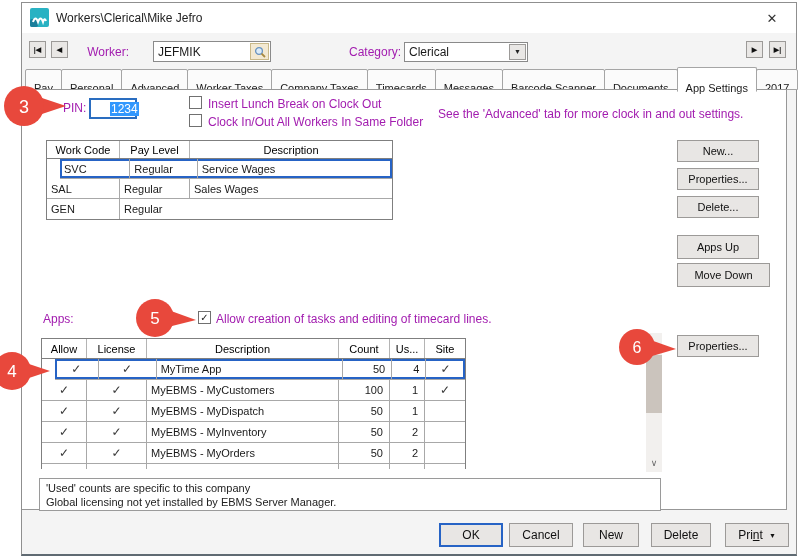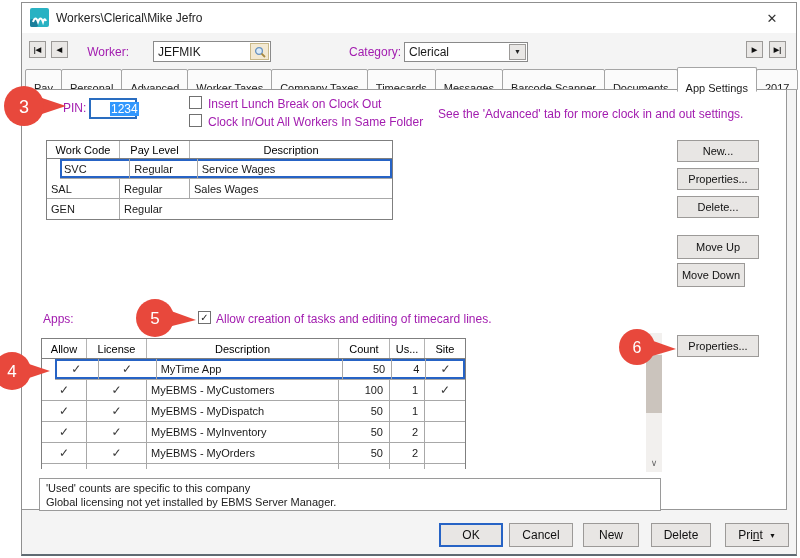--- a/index.html
+++ b/index.html
@@ -155,22 +155,22 @@
         </div>
         <div class="g-row" style="height:20px;border-bottom:none;">
           <div class="dc" style="width:73px;">GEN</div>
           <div class="dc" style="width:70px;">Regular</div>
         </div>
       </div>
 
       <div class="btn" style="left:655px;top:50px;width:82px;height:22px;">New...</div>
       <div class="btn" style="left:655px;top:78px;width:82px;height:22px;">Properties...</div>
       <div class="btn" style="left:655px;top:106px;width:82px;height:22px;">Delete...</div>
-      <div class="btn" style="left:655px;top:145px;width:82px;height:24px;">Move Up</div>
-      <div class="btn" style="left:655px;top:173px;width:68px;height:24px;">Move Down</div>
+      <div class="btn" style="left:655px;top:145px;width:82px;height:24px;">Apps Up</div>
+      <div class="btn" style="left:655px;top:173px;width:93px;height:24px;">Move Down</div>
 
       <span class="lbl" style="left:21px;top:222px;font-size:12px;">Apps:</span>
       <div class="cb" style="left:176px;top:221px;">✓</div>
       <span class="lbl" style="left:194px;top:222px;font-size:12px;">Allow creation of tasks and editing of timecard lines.</span>
 
       <div class="grid" style="left:19px;top:248px;width:425px;height:131px;overflow:hidden;border-bottom:none;">
         <div class="g-head" style="height:20px;">
           <div class="hc" style="width:45px;">Allow</div>
           <div class="hc" style="width:60px;">License</div>
           <div class="hc" style="width:192px;">Description</div>

